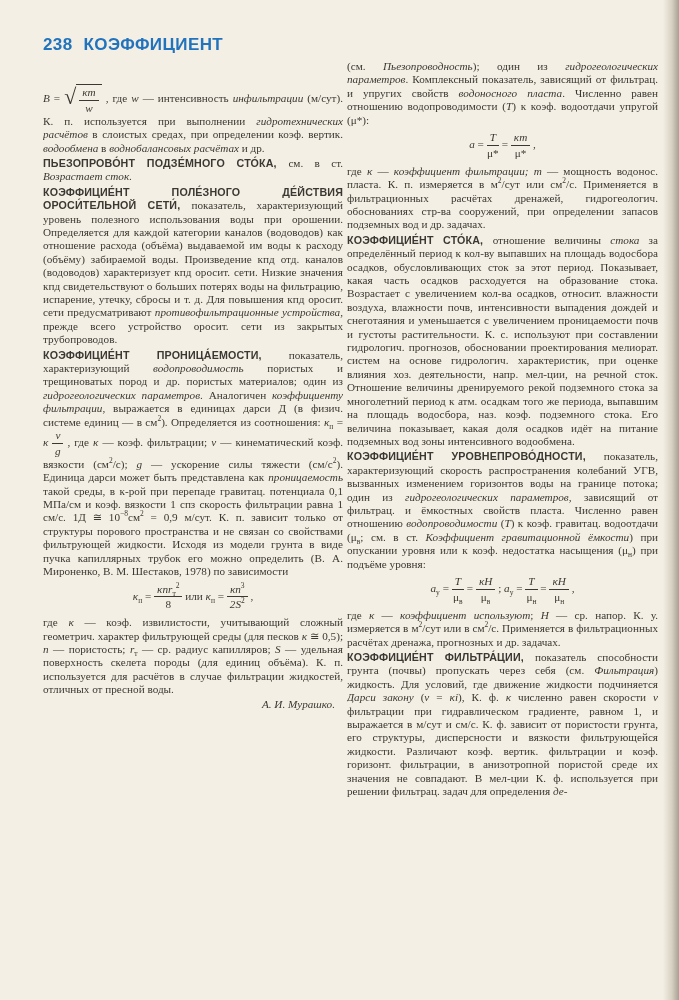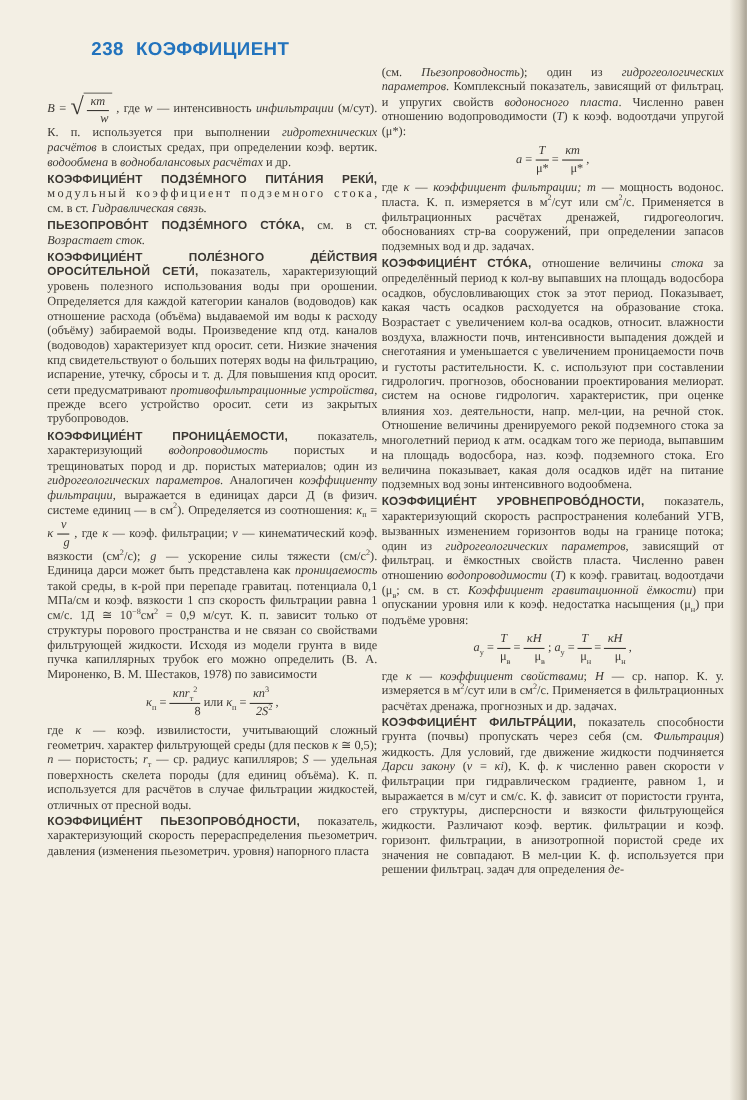--- a/index.html
+++ b/index.html
@@ -12,21 +12,21 @@
     color:#3b3833;
   }
   .scan-edge{
     position:absolute;right:0;top:0;width:16px;height:100%;
     background:linear-gradient(to right, rgba(151,140,118,0) 0%, rgba(151,140,118,0.30) 55%, rgba(104,96,80,0.55) 100%);
     pointer-events:none;
   }
   .header{
     position:absolute;left:43px;top:35px;
     font-family:"Liberation Sans",sans-serif;
-    font-weight:700;font-size:17px;letter-spacing:0.4px;margin-left:40px;
+    font-weight:700;font-size:17px;letter-spacing:0.4px;
   }
   .header .num{margin-right:11px;}
   .col{
     position:absolute;
     text-align:justify;
     font-size:11.2px;line-height:13.4px;
     overflow:hidden;
     margin-top:20px;
   }
   .col-left{left:43px;top:64px;width:300px;height:922px;}
@@ -34,52 +34,51 @@
   .para{margin:0;}
   .entry{margin-top:2px;}
   .bd{
     font-family:"Liberation Sans",sans-serif;
     font-weight:700;font-size:10.7px;letter-spacing:0.15px;
   }
   .it{font-style:italic;}
   .spaced{letter-spacing:2.2px;}
   sub,sup{font-size:7.5px;line-height:0;}
   .formula{text-align:center;margin:4px 0 5px;}
-  .frac{display:inline-block;vertical-align:middle;text-align:right;line-height:1.15;}
+  .frac{display:inline-block;vertical-align:middle;text-align:center;line-height:1.15;}
   .frac .num{display:block;border-bottom:1px solid #3b3833;padding:0 3px 1px;}
   .frac .den{display:block;padding-top:1px;}
   .sqrt{display:inline-flex;align-items:center;vertical-align:middle;}
   .rad{font-size:22px;line-height:0.85;transform:translateY(-2px);}
   .und{display:inline-block;border-top:1px solid #3b3833;padding:1px 3px 0;}
   .sig{text-align:right;font-style:italic;margin:1px 8px 1px 0;}
 </style>
 </head>
 <body>
 
 <div class="page" style="background: rgb(243, 239, 228);">
   <div class="header" style="color: rgb(34, 115, 189);">
     <span class="num">238</span><span>КОЭФФИЦИЕНТ</span>
   </div>
   <div class="col col-left">
       <div class="para"><span class="it">B</span><span> = </span><span class="sqrt">
           <span class="rad">√</span>
           <span class="und"><span class="frac"><span class="num"><span class="it">κm</span></span><span class="den"><span class="it">w</span></span></span></span>
         </span><span> , где </span><span class="it">w</span><span> — интенсивность </span><span class="it">инфильтрации</span><span> (м/сут). К. п. используется при выполнении </span><span class="it">гидротехнических расчётов</span><span> в слоистых средах, при определении коэф. вертик. </span><span class="it">водообмена</span><span> в </span><span class="it">воднобалансовых расчётах</span><span> и др.</span></div>
-      <div class="para entry"><span class="bd">КОЭФФИЦИЕ́НТ ПОДЗЕ́МНОГО ПИТА́НИЯ РЕКИ́, </span><span class="spaced">модульный коэффициент подземного стока</span><span>, см. в ст. </span><span class="it">Гидравлическая связь.</span></div>
       <div class="para entry"><span class="bd">ПЬЕЗОПРОВО́НТ ПОДЗЕ́МНОГО СТО́КА, </span><span>см. в ст. </span><span class="it">Возрастает сток.</span></div>
       <div class="para entry"><span class="bd">КОЭФФИЦИЕ́НТ ПОЛЕ́ЗНОГО ДЕ́ЙСТВИЯ ОРОСИ́ТЕЛЬНОЙ СЕТИ́, </span><span>показатель, характеризующий уровень полезного использования воды при орошении. Определяется для каждой категории каналов (водоводов) как отношение расхода (объёма) выдаваемой им воды к расходу (объёму) забираемой воды. Произведение кпд отд. каналов (водоводов) характеризует кпд оросит. сети. Низкие значения кпд свидетельствуют о больших потерях воды на фильтрацию, испарение, утечку, сбросы и т. д. Для повышения кпд оросит. сети предусматривают </span><span class="it">противофильтрационные устройства</span><span>, прежде всего устройство оросит. сети из закрытых трубопроводов.</span></div>
       <div class="para entry"><span class="bd">КОЭФФИЦИЕ́НТ ПРОНИЦА́ЕМОСТИ, </span><span>показатель, характеризующий </span><span class="it">водопроводимость</span><span> пористых и трещиноватых пород и др. пористых материалов; один из </span><span class="it">гидрогеологических параметров</span><span>. Аналогичен </span><span class="it">коэффициенту фильтрации</span><span>, выражается в единицах дарси Д (в физич. системе единиц — в см</span><sup>2</sup><span>). Определяется из соотношения: </span><span class="it">κ</span><sub>п</sub><span> = </span><span class="it">κ </span><span class="frac"><span class="num"><span class="it">ν</span></span><span class="den"><span class="it">g</span></span></span><span> , где </span><span class="it">κ</span><span> — коэф. фильтрации; </span><span class="it">ν</span><span> — кинематический коэф. вязкости (см</span><sup>2</sup><span>/с); </span><span class="it">g</span><span> — ускорение силы тяжести (см/с</span><sup>2</sup><span>). Единица дарси может быть представлена как </span><span class="it">проницаемость</span><span> такой среды, в к-рой при перепаде гравитац. потенциала 0,1 МПа/см и коэф. вязкости 1 спз скорость фильтрации равна 1 см/с. 1Д ≅ 10</span><sup>−8</sup><span>см</span><sup>2</sup><span> = 0,9 м/сут. К. п. зависит только от структуры порового пространства и не связан со свойствами фильтрующей жидкости. Исходя из модели грунта в виде пучка капиллярных трубок его можно определить (В. А. Мироненко, В. М. Шестаков, 1978) по зависимости</span></div>
       <div class="formula"><span class="it">κ</span><sub>п</sub><span> = </span><span class="frac"><span class="num"><span class="it">κnr</span><sub>т</sub><sup>2</sup></span><span class="den"><span>8</span></span></span><span> или </span><span class="it">κ</span><sub>п</sub><span> = </span><span class="frac"><span class="num"><span class="it">κn</span><sup>3</sup></span><span class="den"><span class="it">2S</span><sup>2</sup></span></span><span> ,</span></div>
       <div class="para"><span>где </span><span class="it">κ</span><span> — коэф. извилистости, учитывающий сложный геометрич. характер фильтрующей среды (для песков </span><span class="it">κ</span><span> ≅ 0,5); </span><span class="it">n</span><span> — пористость; </span><span class="it">r</span><sub>т</sub><span> — ср. радиус капилляров; </span><span class="it">S</span><span> — удельная поверхность скелета породы (для единиц объёма). К. п. используется для расчётов в случае фильтрации жидкостей, отличных от пресной воды.</span></div>
-      <div class="para entry"><span class="bd">КОЭФФИЦИЕ́НТ ПЬЕЗОПРОВО́ДНОСТИ, </span><span>показатель, характеризующий скорость перераспределения пьезометрич. давления (изменения пьезометрич. уровня) напорного пласта</span></div>
+      <div class="sig"><span class="it">А. И. Мурашко.</span></div>
     </div>
   <div class="col col-right">
       <div class="para"><span>(см. </span><span class="it">Пьезопроводность</span><span>); один из </span><span class="it">гидрогеологических параметров</span><span>. Комплексный показатель, зависящий от фильтрац. и упругих свойств </span><span class="it">водоносного пласта</span><span>. Численно равен отношению водопроводимости (</span><span class="it">T</span><span>) к коэф. водоотдачи упругой (μ*):</span></div>
       <div class="formula"><span class="it">a</span><span> = </span><span class="frac"><span class="num"><span class="it">T</span></span><span class="den"><span>μ*</span></span></span><span> = </span><span class="frac"><span class="num"><span class="it">κm</span></span><span class="den"><span>μ*</span></span></span><span> ,</span></div>
       <div class="para"><span>где </span><span class="it">κ</span><span> — </span><span class="it">коэффициент фильтрации;</span><span> </span><span class="it">m</span><span> — мощность водонос. пласта. К. п. измеряется в м</span><sup>2</sup><span>/сут или см</span><sup>2</sup><span>/с. Применяется в фильтрационных расчётах дренажей, гидрогеологич. обоснованиях стр-ва сооружений, при определении запасов подземных вод и др. задачах.</span></div>
       <div class="para entry"><span class="bd">КОЭФФИЦИЕ́НТ СТО́КА, </span><span>отношение величины </span><span class="it">стока</span><span> за определённый период к кол-ву выпавших на площадь водосбора осадков, обусловливающих сток за этот период. Показывает, какая часть осадков расходуется на образование стока. Возрастает с увеличением кол-ва осадков, относит. влажности воздуха, влажности почв, интенсивности выпадения дождей и снеготаяния и уменьшается с увеличением проницаемости почв и густоты растительности. К. с. используют при составлении гидрологич. прогнозов, обосновании проектирования мелиорат. систем на основе гидрологич. характеристик, при оценке влияния хоз. деятельности, напр. мел-ции, на речной сток. Отношение величины дренируемого рекой подземного стока за многолетний период к атм. осадкам того же периода, выпавшим на площадь водосбора, наз. коэф. подземного стока. Его величина показывает, какая доля осадков идёт на питание подземных вод зоны интенсивного водообмена.</span></div>
       <div class="para entry"><span class="bd">КОЭФФИЦИЕ́НТ УРОВНЕПРОВО́ДНОСТИ, </span><span>показатель, характеризующий скорость распространения колебаний УГВ, вызванных изменением горизонтов воды на границе потока; один из </span><span class="it">гидрогеологических параметров</span><span>, зависящий от фильтрац. и ёмкостных свойств пласта. Численно равен отношению </span><span class="it">водопроводимости</span><span> (</span><span class="it">T</span><span>) к коэф. гравитац. водоотдачи (μ</span><sub>в</sub><span>; см. в ст. </span><span class="it">Коэффициент гравитационной ёмкости</span><span>) при опускании уровня или к коэф. недостатка насыщения (μ</span><sub>н</sub><span>) при подъёме уровня:</span></div>
       <div class="formula"><span class="it">a</span><sub>у</sub><span> = </span><span class="frac"><span class="num"><span class="it">T</span></span><span class="den"><span>μ</span><sub>в</sub></span></span><span> = </span><span class="frac"><span class="num"><span class="it">κH</span></span><span class="den"><span>μ</span><sub>в</sub></span></span><span> ;  </span><span class="it">a</span><sub>у</sub><span> = </span><span class="frac"><span class="num"><span class="it">T</span></span><span class="den"><span>μ</span><sub>н</sub></span></span><span> = </span><span class="frac"><span class="num"><span class="it">κH</span></span><span class="den"><span>μ</span><sub>н</sub></span></span><span> ,</span></div>
-      <div class="para"><span>где </span><span class="it">κ</span><span> — </span><span class="it">коэффициент свойствами</span><span>; </span><span class="it">H</span><span> — ср. напор. К. у. измеряется в м</span><sup>2</sup><span>/сут или в см</span><sup>2</sup><span>/с. Применяется в фильтрационных расчётах дренажа, прогнозных и др. задачах.</span></div>
+      <div class="para"><span>где </span><span class="it">κ</span><span> — </span><span class="it">коэффициент используют</span><span>; </span><span class="it">H</span><span> — ср. напор. К. у. измеряется в м</span><sup>2</sup><span>/сут или в см</span><sup>2</sup><span>/с. Применяется в фильтрационных расчётах дренажа, прогнозных и др. задачах.</span></div>
       <div class="para entry"><span class="bd">КОЭФФИЦИЕ́НТ ФИЛЬТРА́ЦИИ, </span><span>показатель способности грунта (почвы) пропускать через себя (см. </span><span class="it">Фильтрация</span><span>) жидкость. Для условий, где движение жидкости подчиняется </span><span class="it">Дарси закону</span><span> (</span><span class="it">v</span><span> = </span><span class="it">κi</span><span>), К. ф. </span><span class="it">κ</span><span> численно равен скорости </span><span class="it">v</span><span> фильтрации при гидравлическом градиенте, равном 1, и выражается в м/сут и см/с. К. ф. зависит от пористости грунта, его структуры, дисперсности и вязкости фильтрующейся жидкости. Различают коэф. вертик. фильтрации и коэф. горизонт. фильтрации, в анизотропной пористой среде их значения не совпадают. В мел-ции К. ф. используется при решении фильтрац. задач для определения </span><span class="it">де-</span></div>
     </div>
   <div class="scan-edge"></div>
 </div>
 
 </body></html>

